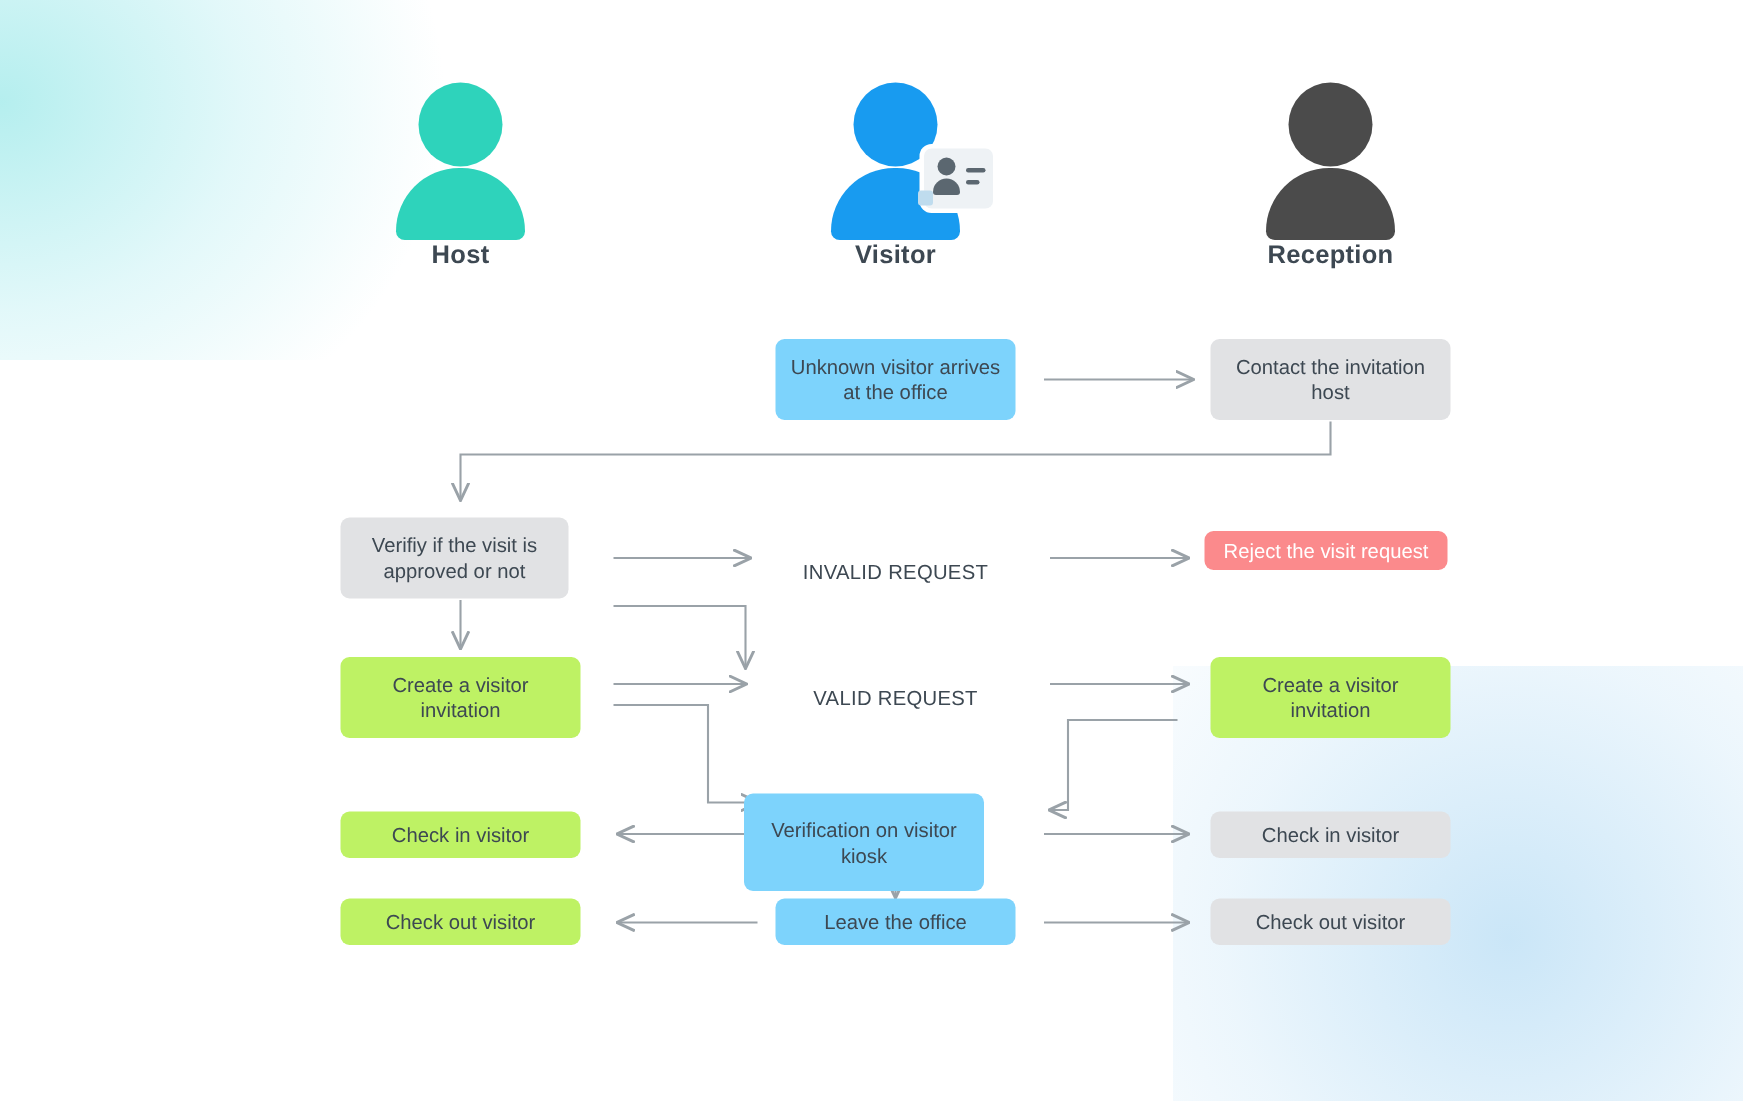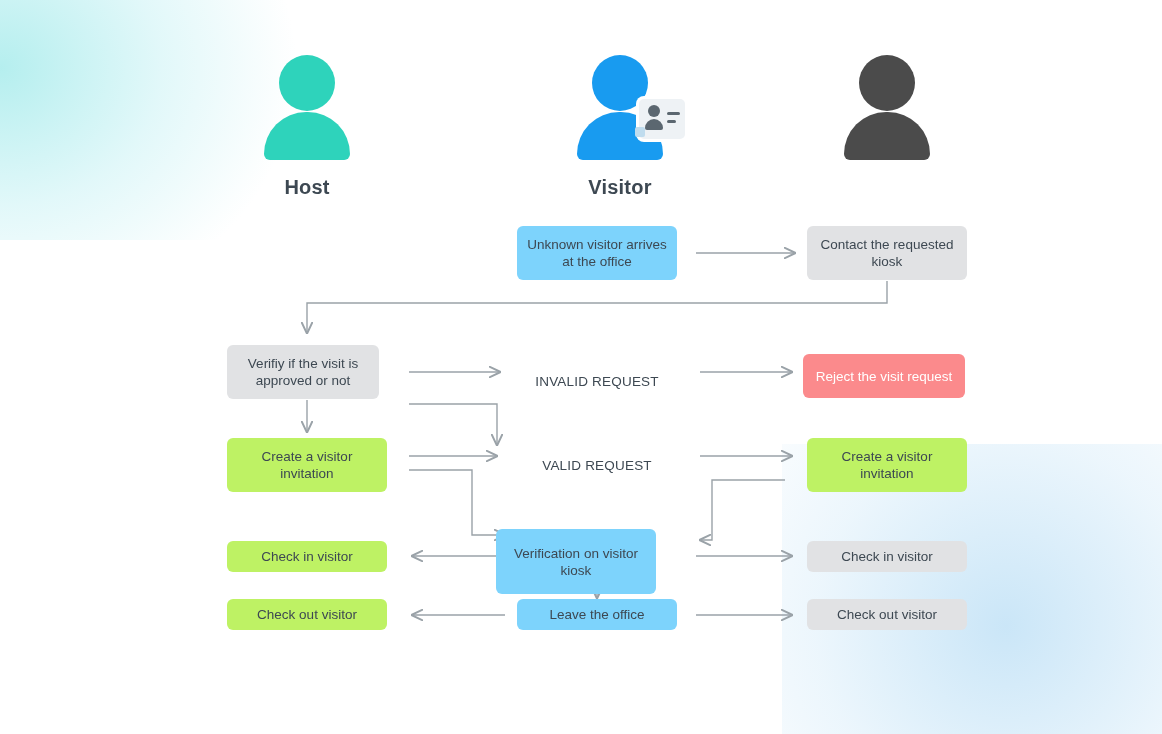--- a/index.html
+++ b/index.html
@@ -59,22 +59,21 @@
   .avatar .body {
     position: absolute;
     left: 50%;
     transform: translateX(-50%);
     bottom: 0;
     width: 86px;
     height: 48px;
     border-radius: 43px 43px 6px 6px;
   }
   .lane-label {
-    margin-top: 16px;
-    font-size: 20px;
+    font-size: 17px;
     font-weight: bold;
     color: #3d4852;
     letter-spacing: 0.2px;
   }
   
   .badge-icon {
     position: absolute;
     left: 62px;
     top: 44px;
     width: 46px;
@@ -203,49 +202,50 @@
   </svg>
 
   <div class="lane-head" style="left:207px; top:55px;">
     <div class="avatar">
       <div class="head" style="background:#2ed3bb;"></div>
       <div class="body" style="background:#2ed3bb;"></div>
     </div>
     <div class="lane-label">Host</div>
   </div>
 
-  <div class="lane-head" style="left:520px; top:55px;">
+  <div class="lane-head" style="left:497px; top:55px;">
     <div class="avatar">
       <div class="head" style="background:#189bf0;"></div>
       <div class="body" style="background:#189bf0;"></div>
       <div class="badge-icon">
         <div class="b-head"></div>
         <div class="b-body"></div>
         <div class="b-line1"></div>
         <div class="b-line2"></div>
         <div class="b-clip"></div>
       </div>
     </div>
     <div class="lane-label">Visitor</div>
   </div>
 
   <div class="lane-head" style="left:787px; top:55px;">
     <div class="avatar">
       <div class="head" style="background:#4b4b4b;"></div>
       <div class="body" style="background:#4b4b4b;"></div>
     </div>
+    <div class="lane-label">Reception</div>
   </div>
 
   <div class="node n-blue" style="left:517px; top:226px; width:160px; height:54px;">Unknown visitor arrives at the office</div>
 
-  <div class="node n-gray" style="left:807px; top:226px; width:160px; height:54px;">Contact the requested kiosk</div>
+  <div class="node n-gray" style="left:807px; top:226px; width:160px; height:54px;">Contact the invitation host</div>
 
   <div class="node n-gray" style="left:227px; top:345px; width:152px; height:54px;">Verifiy if the visit is approved or not</div>
 
-  <div class="node n-red" style="left:803px; top:354px; width:162px; height:44px; color:#ffffff;">Reject the visit request</div>
+  <div class="node n-red" style="left:803px; top:354px; width:162px; height:26px; color:#ffffff;">Reject the visit request</div>
 
   <div class="node n-teal" style="left:227px; top:438px; width:160px; height:54px;">Create a visitor invitation</div>
 
   <div class="node n-teal" style="left:807px; top:438px; width:160px; height:54px;">Create a visitor invitation</div>
 
   <div class="node n-teal" style="left:227px; top:541px; width:160px; height:31px;">Check in visitor</div>
 
   <div class="node n-blue" style="left:496px; top:529px; width:160px; height:65px;">Verification on visitor kiosk</div>
 
   <div class="node n-gray" style="left:807px; top:541px; width:160px; height:31px;">Check in visitor</div>

